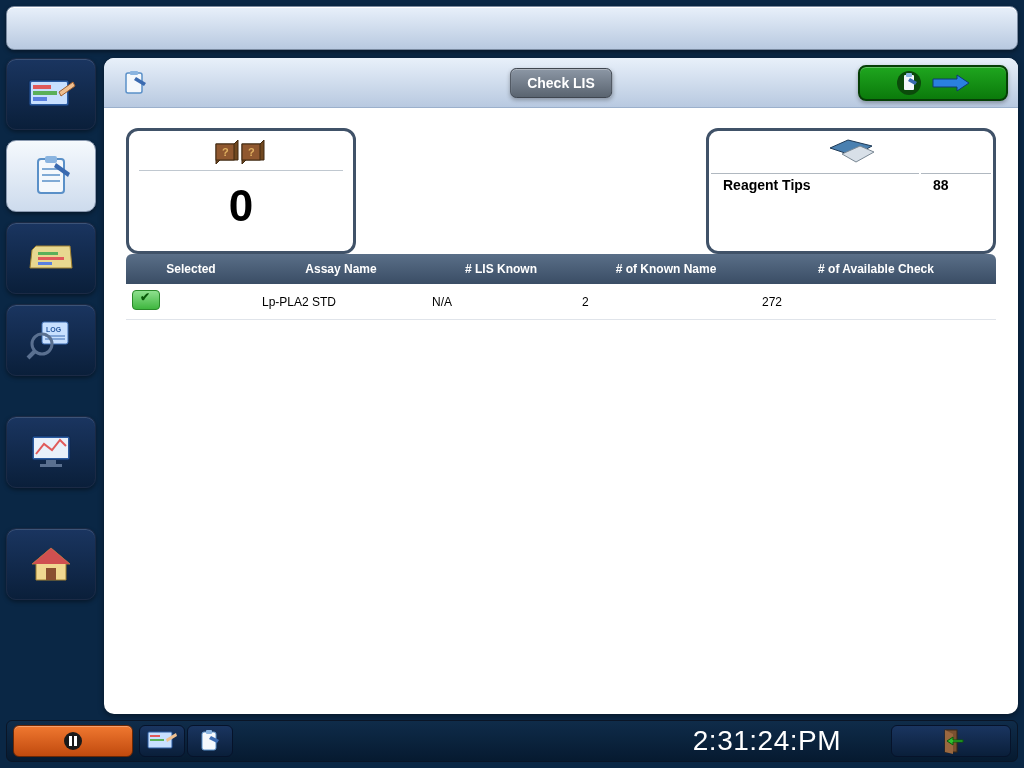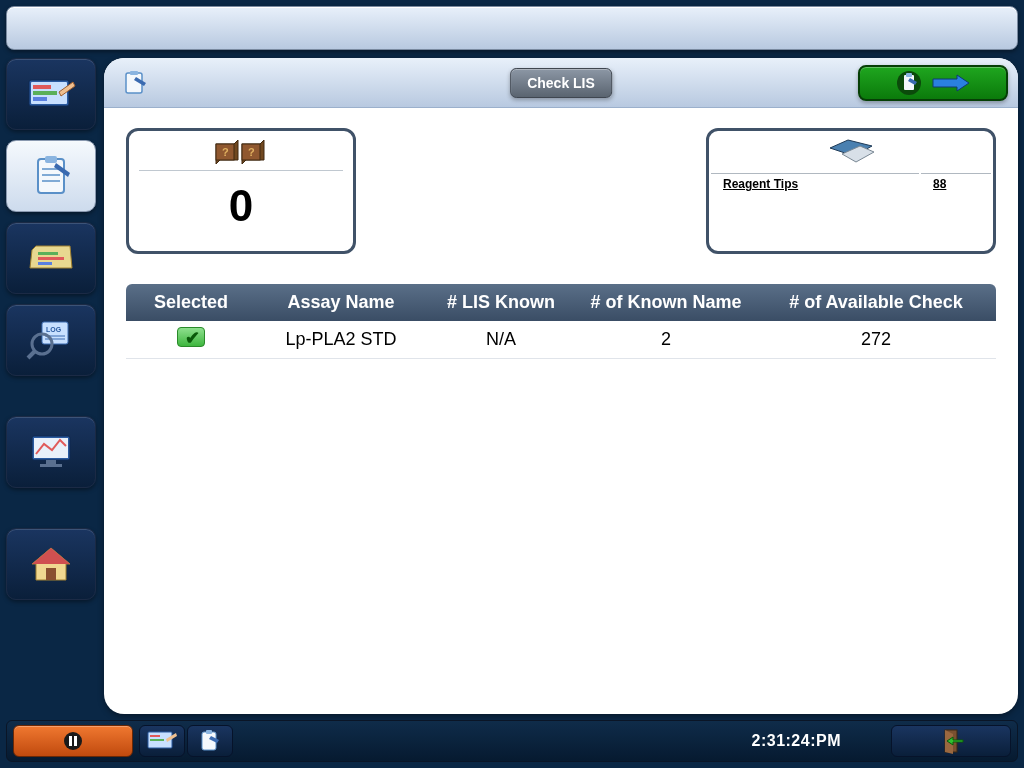--- a/index.html
+++ b/index.html
@@ -36,21 +36,21 @@
   .side-btn.active {
     background: linear-gradient(#f5f9fd, #cddbed);
     border: 1px solid #8a99b0;
   }
   .side-btn.gap { margin-top: 40px; }
   .icon { display: inline-block; }
   .main-panel {
     position: absolute;
     top: 58px; left: 104px; right: 6px; bottom: 54px;
     background: #fff;
-    border-radius: 20px;
+    border-radius: 10px;
     overflow: hidden;
     box-shadow: 0 2px 6px rgba(0,0,0,0.4);
   }
   .toolbar {
     height: 50px;
     background: linear-gradient(#e8f0fa, #b8c9e0);
     border-bottom: 1px solid #9bb0cc;
     display: flex;
     align-items: center;
     padding: 0 10px;
@@ -98,39 +98,38 @@
   .sample-box .count {
     font-size: 44px; font-weight: 700;
     padding: 10px 0;
   }
   .tips-box {
     width: 290px;
     border: 3px solid #405268;
     border-radius: 12px;
   }
   .tips-box .hdr { height: 40px; display:flex; align-items:center; justify-content:center;}
-  .tips-box table { width: 100%; font-size: 12px; text-decoration: underline; }
+  .tips-box table { width: 100%; font-size: 14px; }
   .tips-box td { border-top: 1px solid #b0b8c0; padding: 3px 12px; font-weight:600;}
   .tips-box td:last-child { width: 70px;}
   .assay-table {
-    margin-top: 30px;
     width: 100%;
     border-collapse: collapse;
-    font-size: 18px;
+    font-size: 12px;
   }
   .assay-table thead th {
     background: linear-gradient(#5a6f88, #3a4d65);
     color: #fff; font-weight: 600;
     padding: 8px 6px;
     text-align: center;
   }
   .assay-table thead th:first-child { border-radius: 6px 0 0 0;}
   .assay-table thead th:last-child { border-radius: 0 6px 0 0;}
   .assay-table tbody td {
-    padding: 6px; text-align: center;
+    padding: 6px; text-align: left;
     border-bottom: 1px solid #e0e4ea;
   }
   .check-badge {
     display: inline-block;
     width: 28px; height: 20px;
     background: linear-gradient(#8ee08e, #3fb63f);
     border: 1px solid #2a8a2a;
     border-radius: 4px;
     position: relative;
   }
@@ -158,21 +157,21 @@
     margin-left: 6px;
     background: linear-gradient(#1a3560, #0a1f3a);
     border:1px solid #06132a;
     border-radius: 6px;
     display:flex;align-items:center;justify-content:center;
     cursor:pointer;
   }
   .mini-btn:first-of-type { margin-left: 56px;}
   .clock {
     margin-left: auto;
-    color: #fff; font-size: 16px; font-weight: 700;
+    color: #fff; font-size: 28px; font-weight: 400;
     letter-spacing: 0.5px;
   }
   .exit-btn {
     width: 120px; height: 32px;
     margin-left: 50px;
     background: linear-gradient(#1a3560, #0a1f3a);
     border: 1px solid #06132a;
     border-radius: 6px;
     display:flex;align-items:center;justify-content:center;
     cursor:pointer;

